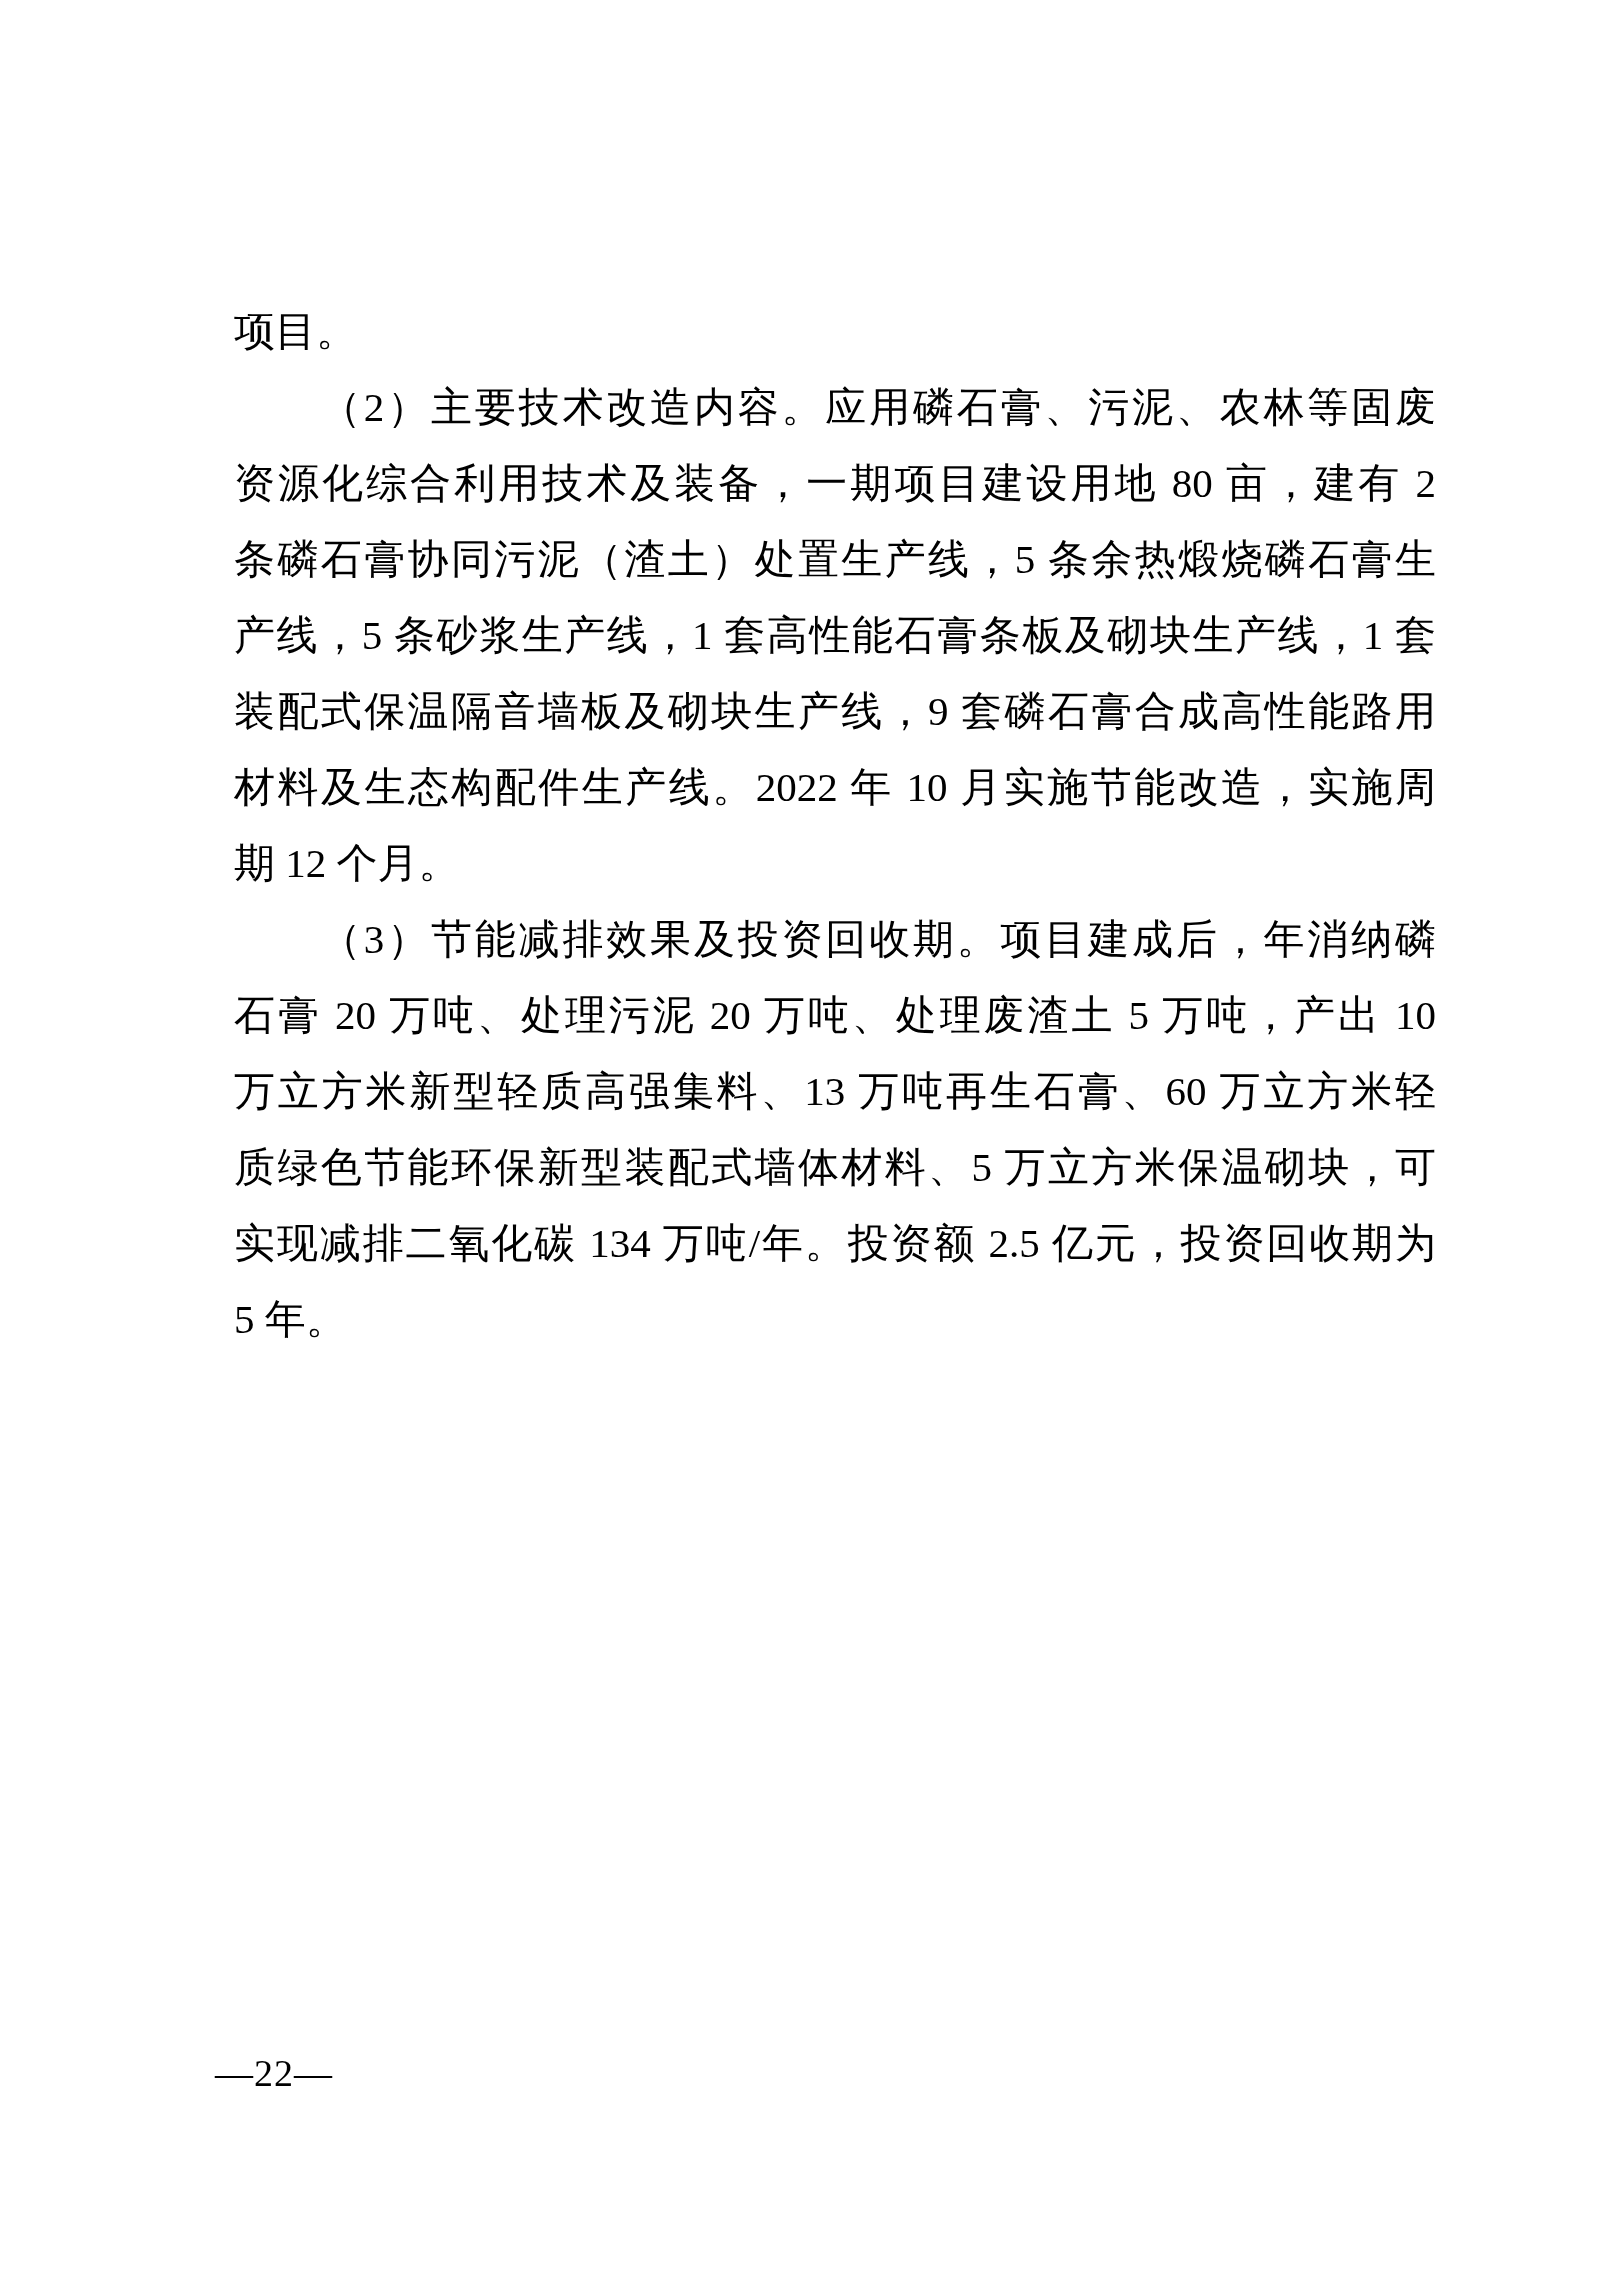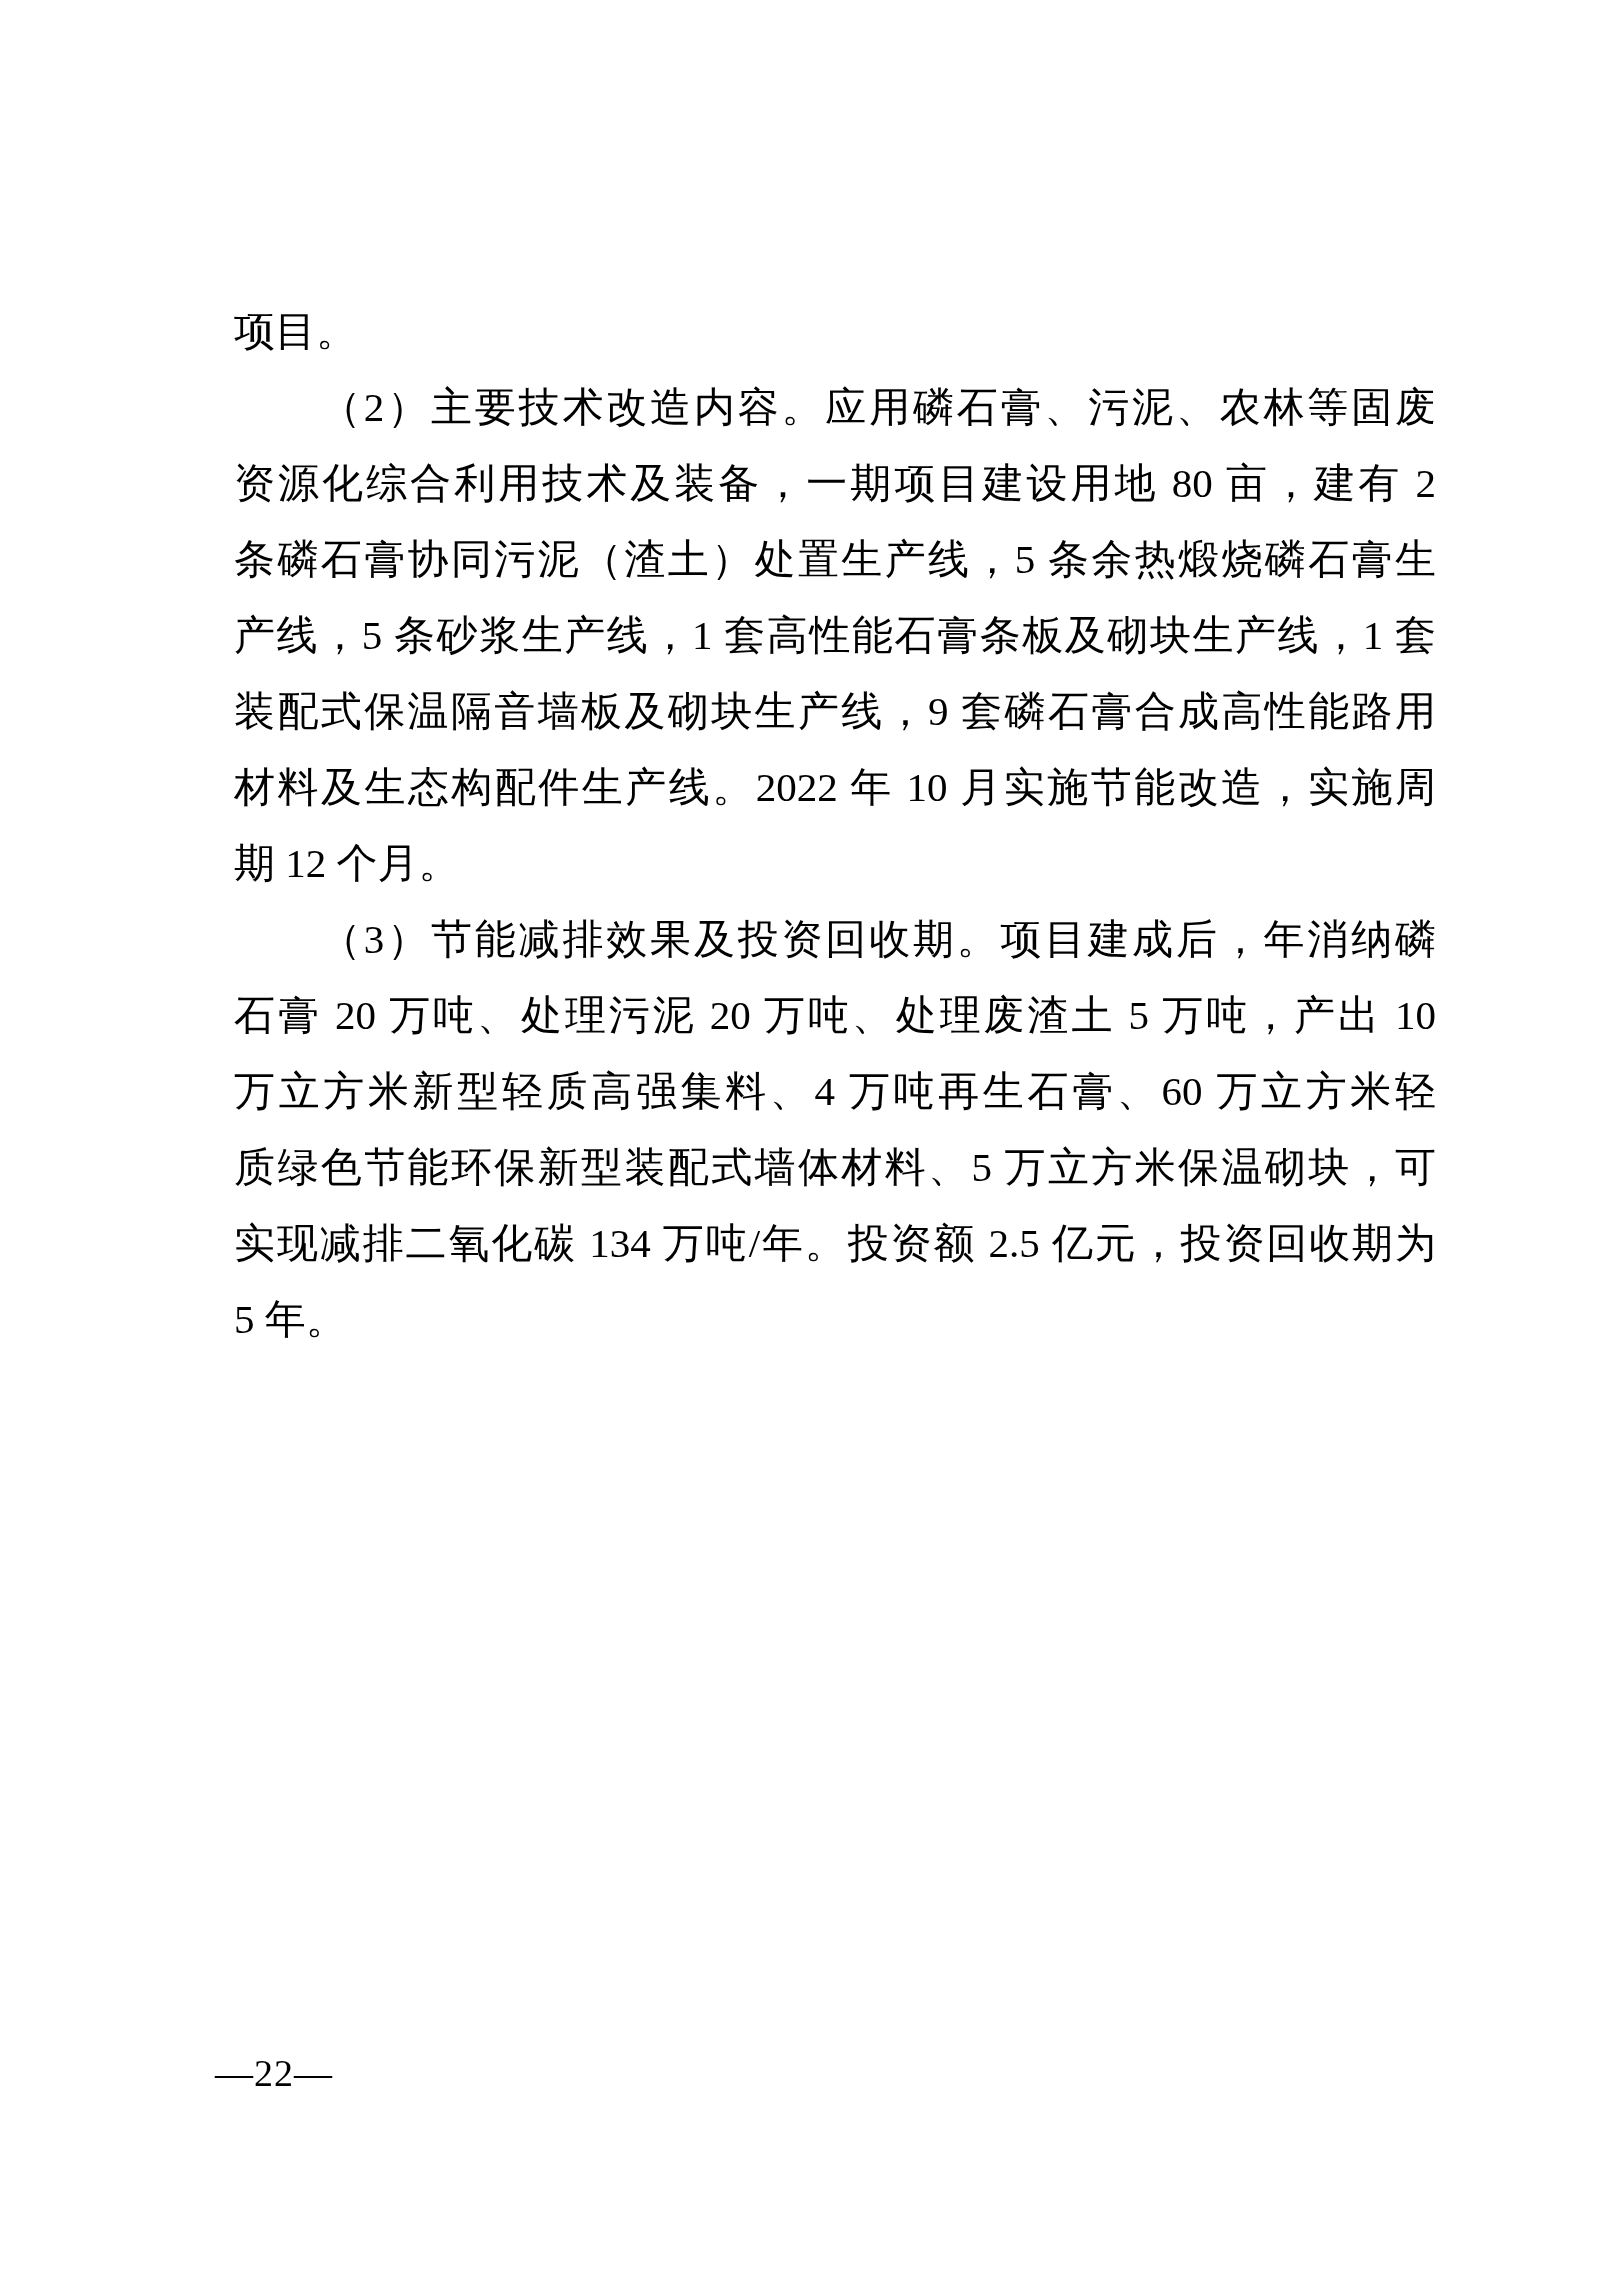--- a/index.html
+++ b/index.html
@@ -68,21 +68,21 @@
         <div class="line">资源化综合利用技术及装备，一期项目建设用地 80 亩，建有 2</div>
         <div class="line">条磷石膏协同污泥（渣土）处置生产线，5 条余热煅烧磷石膏生</div>
         <div class="line">产线，5 条砂浆生产线，1 套高性能石膏条板及砌块生产线，1 套</div>
         <div class="line">装配式保温隔音墙板及砌块生产线，9 套磷石膏合成高性能路用</div>
         <div class="line">材料及生态构配件生产线。2022 年 10 月实施节能改造，实施周</div>
         <div class="line no-justify">期 12 个月。</div>
       </div>
       <div class="paragraph">
         <div class="line indent">（3）节能减排效果及投资回收期。项目建成后，年消纳磷</div>
         <div class="line">石膏 20 万吨、处理污泥 20 万吨、处理废渣土 5 万吨，产出 10</div>
-        <div class="line">万立方米新型轻质高强集料、4 万吨再生石膏、60 万立方米轻</div>
+        <div class="line">万立方米新型轻质高强集料、13 万吨再生石膏、60 万立方米轻</div>
         <div class="line">质绿色节能环保新型装配式墙体材料、5 万立方米保温砌块，可</div>
         <div class="line">实现减排二氧化碳 134 万吨/年。投资额 2.5 亿元，投资回收期为</div>
         <div class="line no-justify">5 年。</div>
       </div>
     </div>
   <div class="page-number">—22—</div>
 </div>
 
 
 </body></html>

